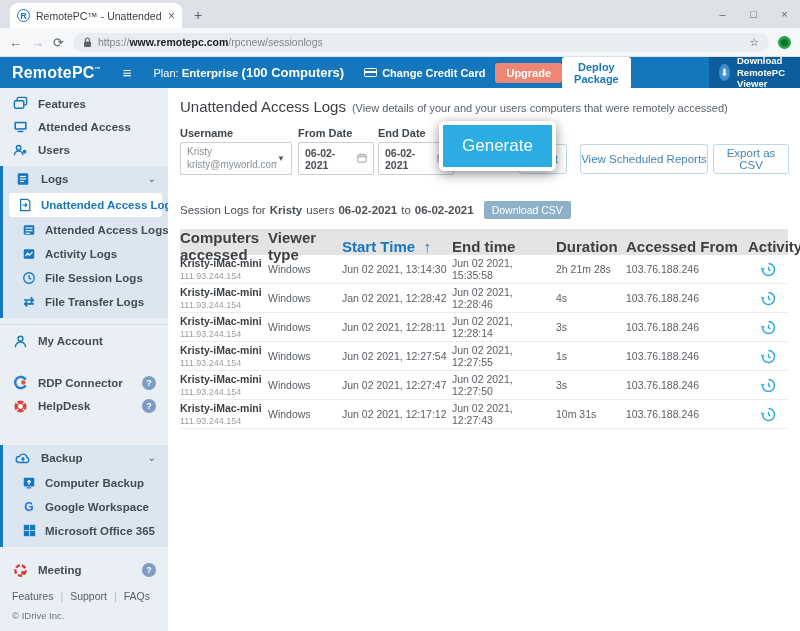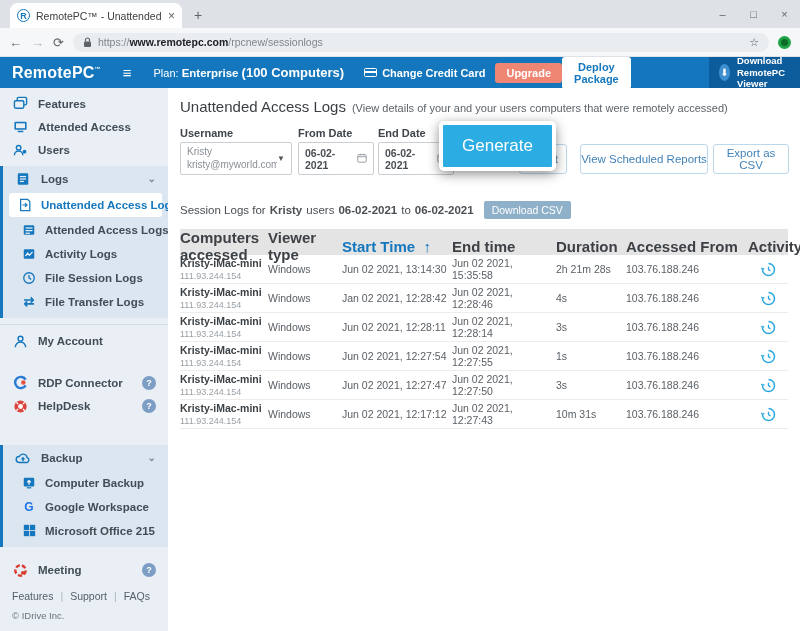--- a/index.html
+++ b/index.html
@@ -316,21 +316,21 @@
       </div>
       <div class="s-child">
         <span class="icn">
           <svg width="13" height="13" viewBox="0 0 16 16">
               <rect x="1" y="1" width="6.5" height="6.5" fill="#1577BD"></rect>
               <rect x="8.5" y="1" width="6.5" height="6.5" fill="#1577BD"></rect>
               <rect x="1" y="8.5" width="6.5" height="6.5" fill="#1577BD"></rect>
               <rect x="8.5" y="8.5" width="6.5" height="6.5" fill="#1577BD"></rect>
             </svg>
         </span>
-        <span>Microsoft Office 215</span>
+        <span>Microsoft Office 365</span>
       </div>
     </div>
 
     <div class="s-item" style="margin-top:12px;">
       <span class="icn">
         <svg width="15" height="15" viewBox="0 0 16 16">
             <circle cx="8" cy="8" r="5.5" fill="none" stroke="#D83B2F" stroke-width="2.6" stroke-dasharray="4.5 2.2"></circle>
             <circle cx="10.5" cy="10.5" r="2" fill="#D83B2F"></circle>
           </svg>
       </span>

